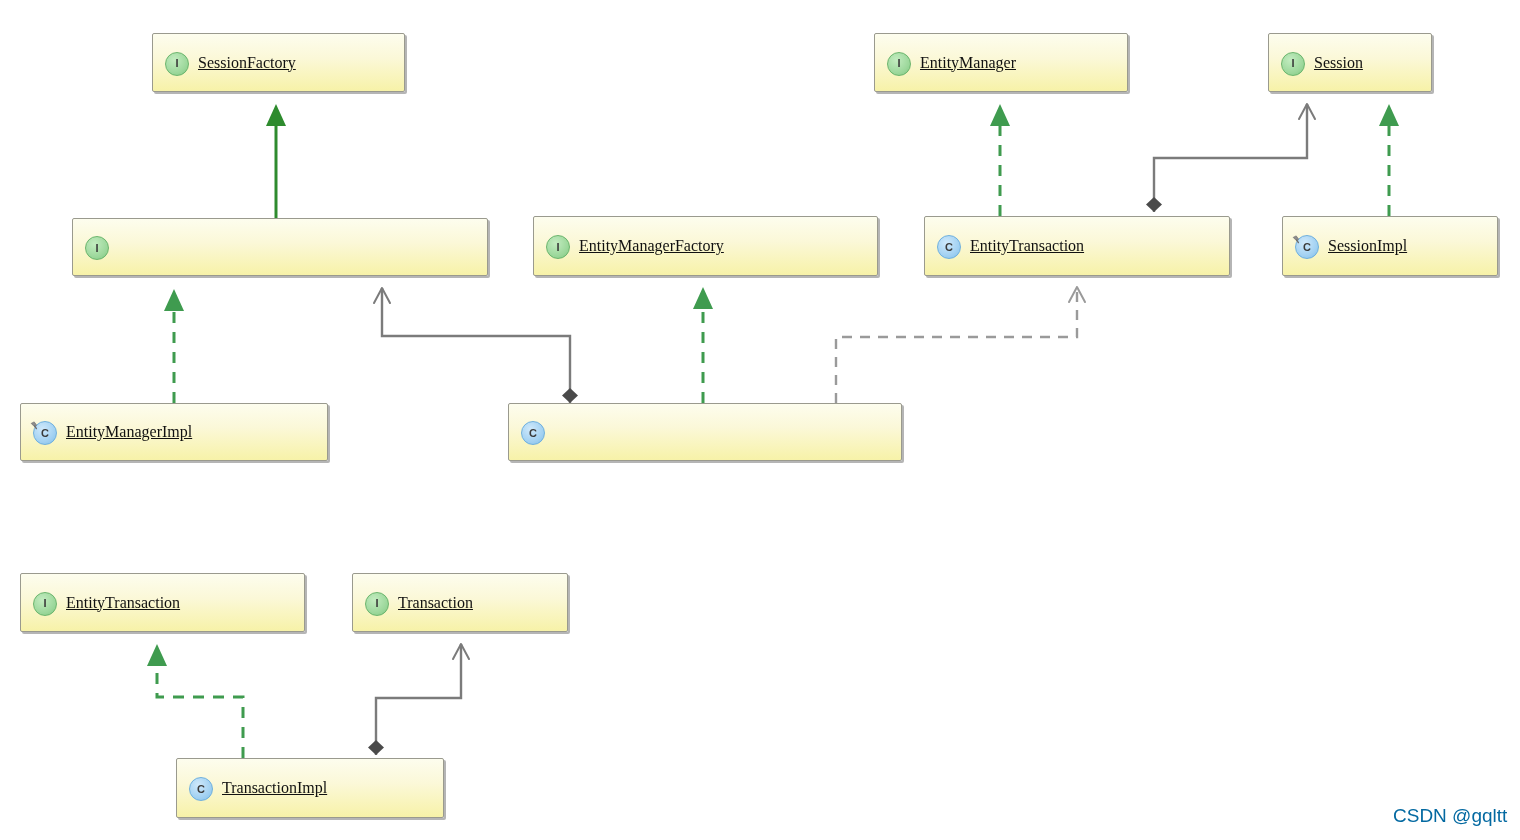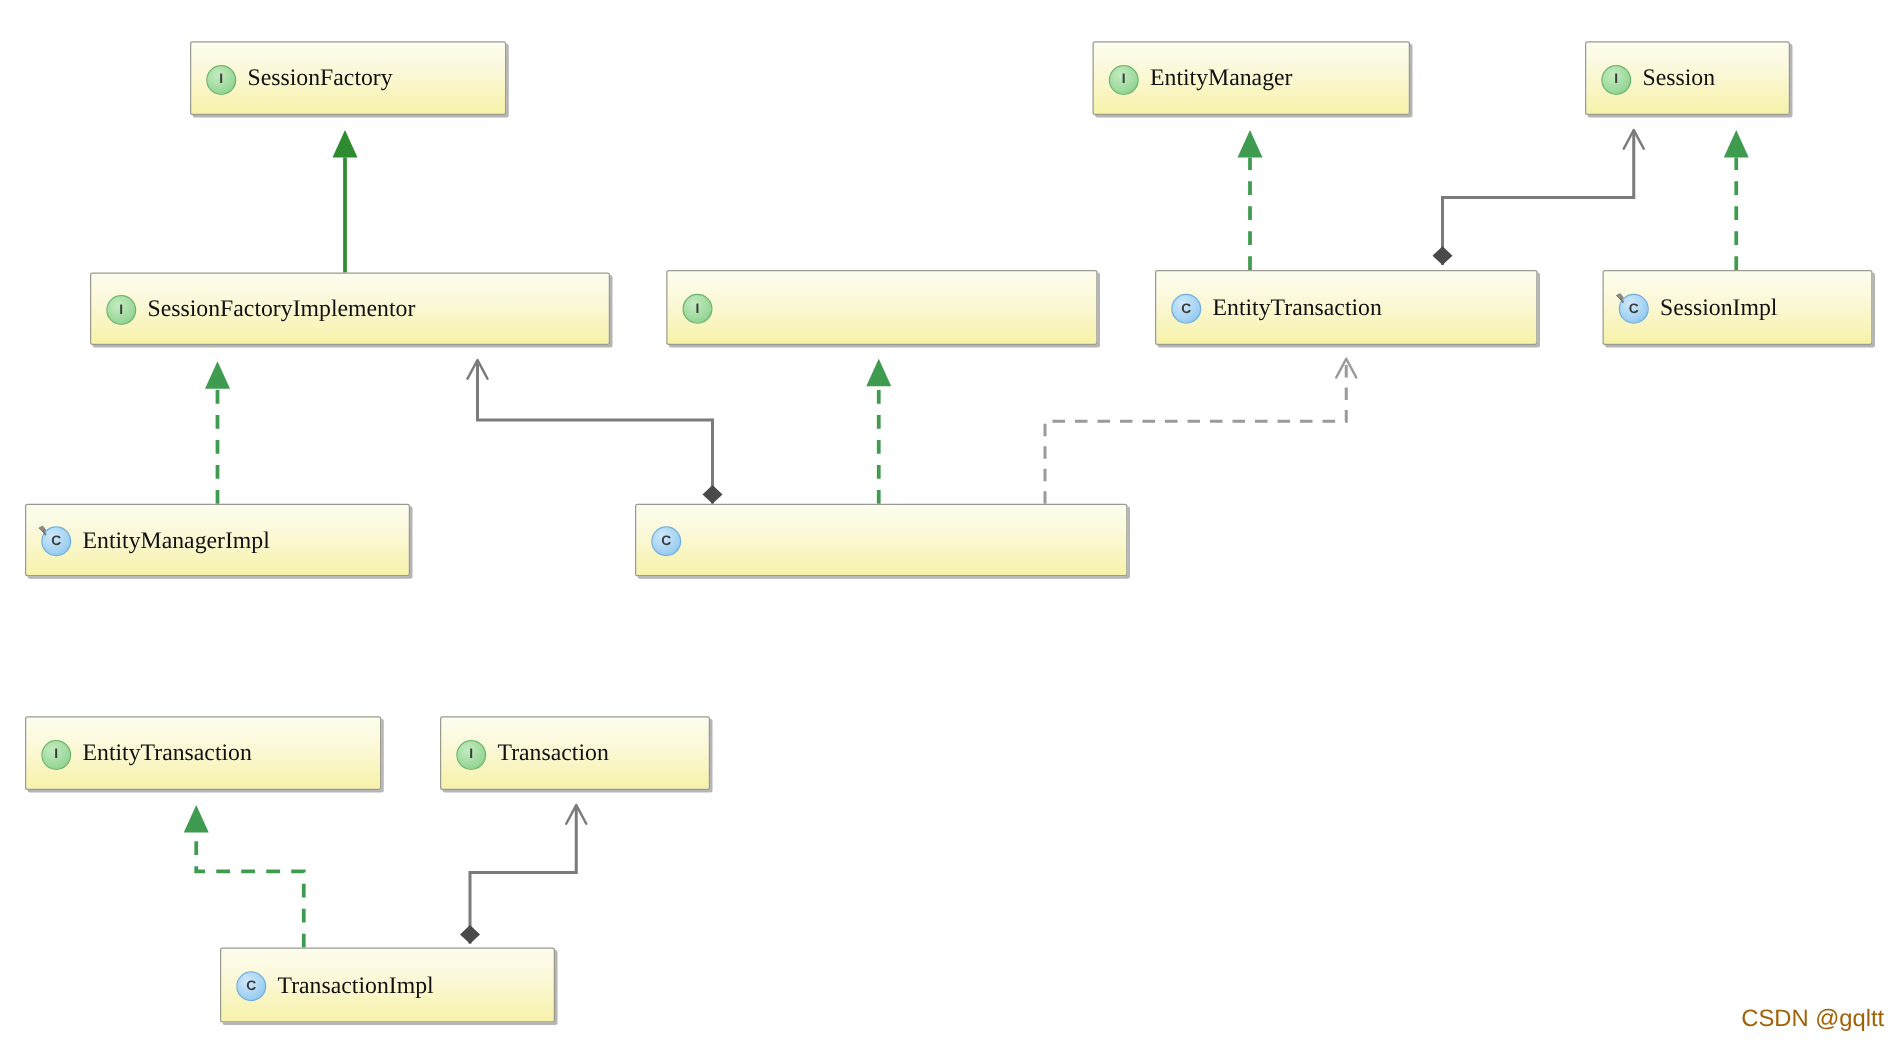--- a/index.html
+++ b/index.html
@@ -67,24 +67,25 @@
   }
   .ico .deco {
     position: absolute;
     left: -3px;
     top: -3px;
     width: 11px;
     height: 11px;
     z-index: 2;
   }
   .node .label {
-    font-size: 19px;
+    font-size: 16px;
     color: #111111;
     white-space: nowrap;
     line-height: 1;
+    text-decoration: underline;
   }
   .watermark {
     position: absolute;
     font-family: "Liberation Sans", "DejaVu Sans", sans-serif;
     font-size: 19px;
     color: #c9c9c9;
     white-space: nowrap;
     z-index: 8;
   }
 </style>
@@ -155,26 +156,26 @@
       <div class="node" style="left: 1268px; top: 33px; width: 164px; height: 59px;">
         <span class="ico iface">
           <span class="disc">I</span>
         </span>
         <span class="label">Session</span>
       </div>
       <div class="node" style="left: 72px; top: 218px; width: 416px; height: 58px;">
         <span class="ico iface">
           <span class="disc">I</span>
         </span>
-        <span class="label">SessionFactoryImplementor</span>
       </div>
       <div class="node" style="left: 533px; top: 216px; width: 345px; height: 60px;">
         <span class="ico iface">
           <span class="disc">I</span>
         </span>
+        <span class="label">EntityManagerFactory</span>
       </div>
       <div class="node" style="left: 924px; top: 216px; width: 306px; height: 60px;">
         <span class="ico cls">
           <span class="disc">C</span>
         </span>
         <span class="label">EntityTransaction</span>
       </div>
       <div class="node" style="left: 1282px; top: 216px; width: 216px; height: 60px;">
         <span class="ico cls">
           <span class="disc">C</span>
@@ -213,15 +214,15 @@
         <span class="label">Transaction</span>
       </div>
       <div class="node" style="left: 176px; top: 758px; width: 268px; height: 60px;">
         <span class="ico cls">
           <span class="disc">C</span>
         </span>
         <span class="label">TransactionImpl</span>
       </div>
     </div>
 
-  <div class="watermark" style="left: 1393px; top: 805px; color: #a16207;">CSDN @gqltt</div>
+  <div class="watermark" style="left: 1393px; top: 805px; color: #0369a1;">CSDN @gqltt</div>
 
 </div>
 
 </body></html>

